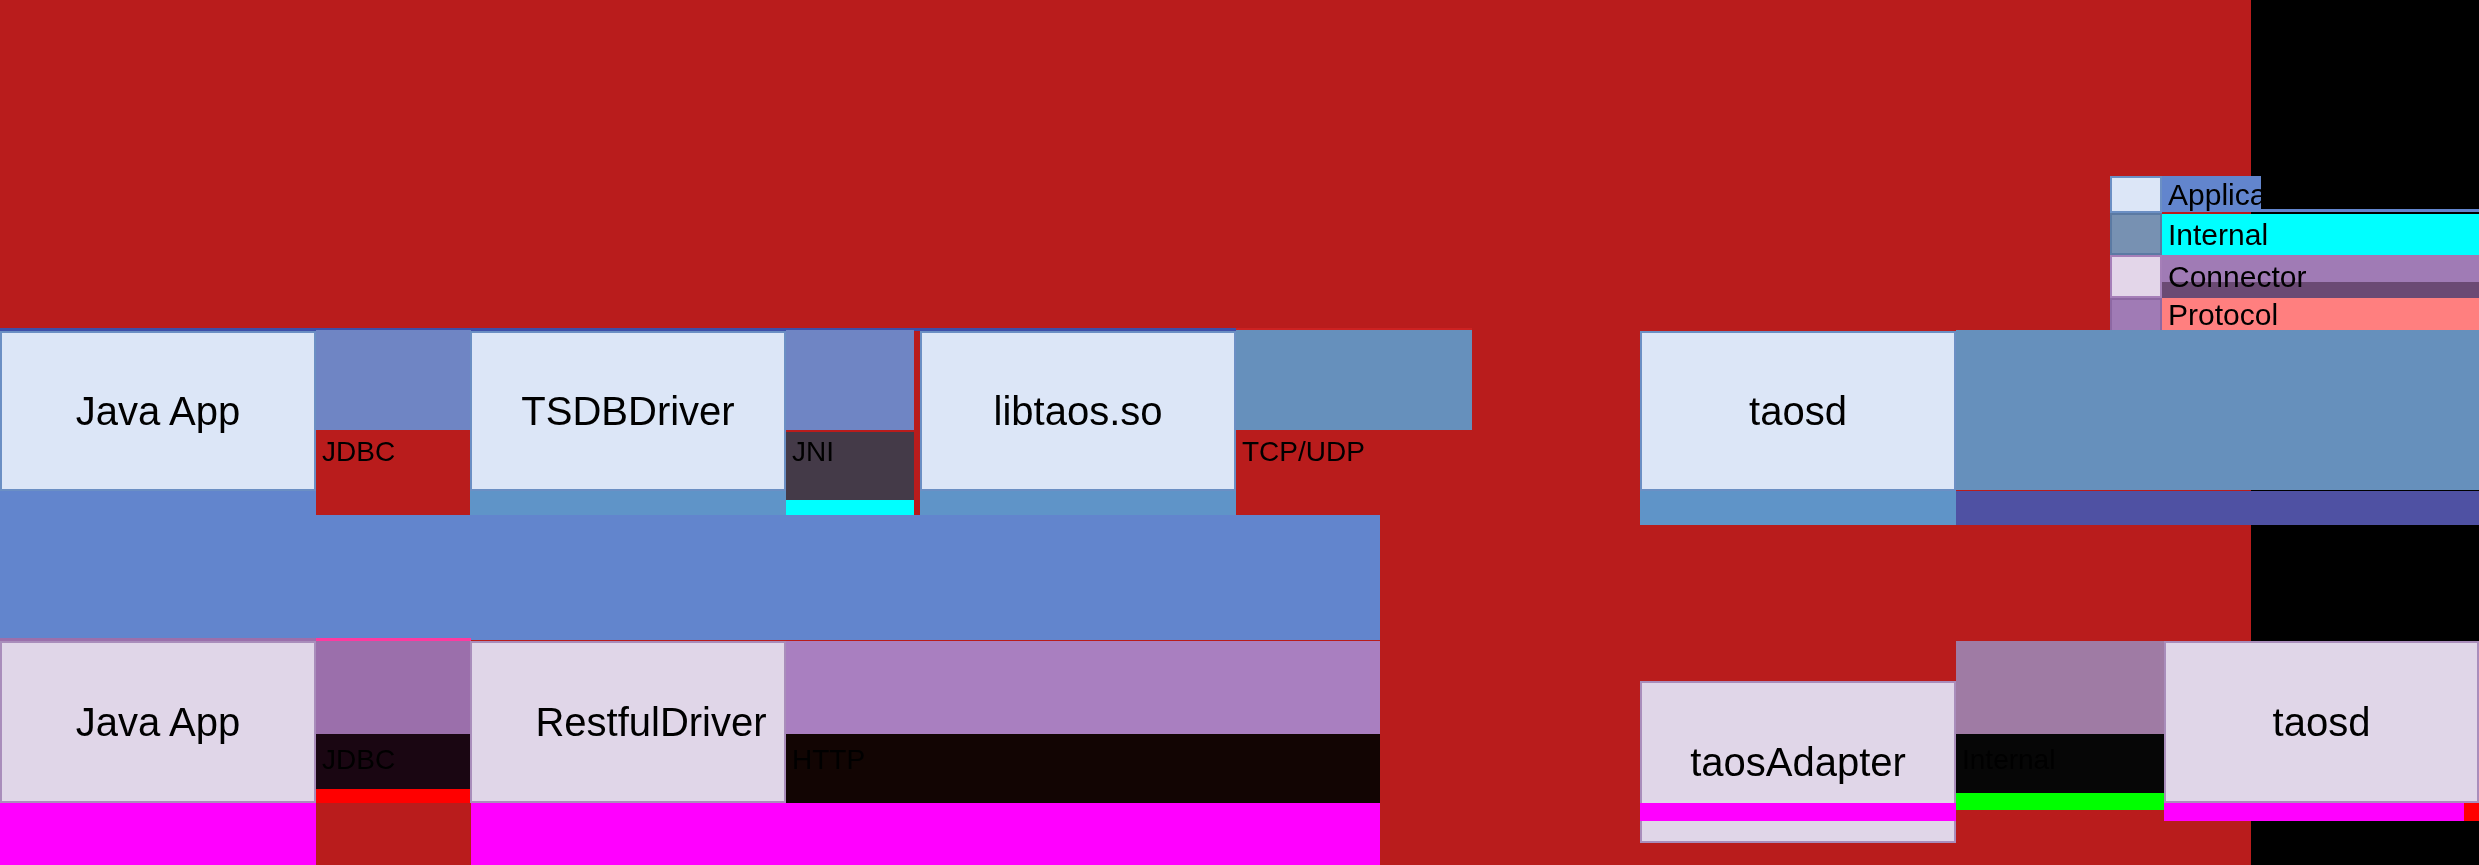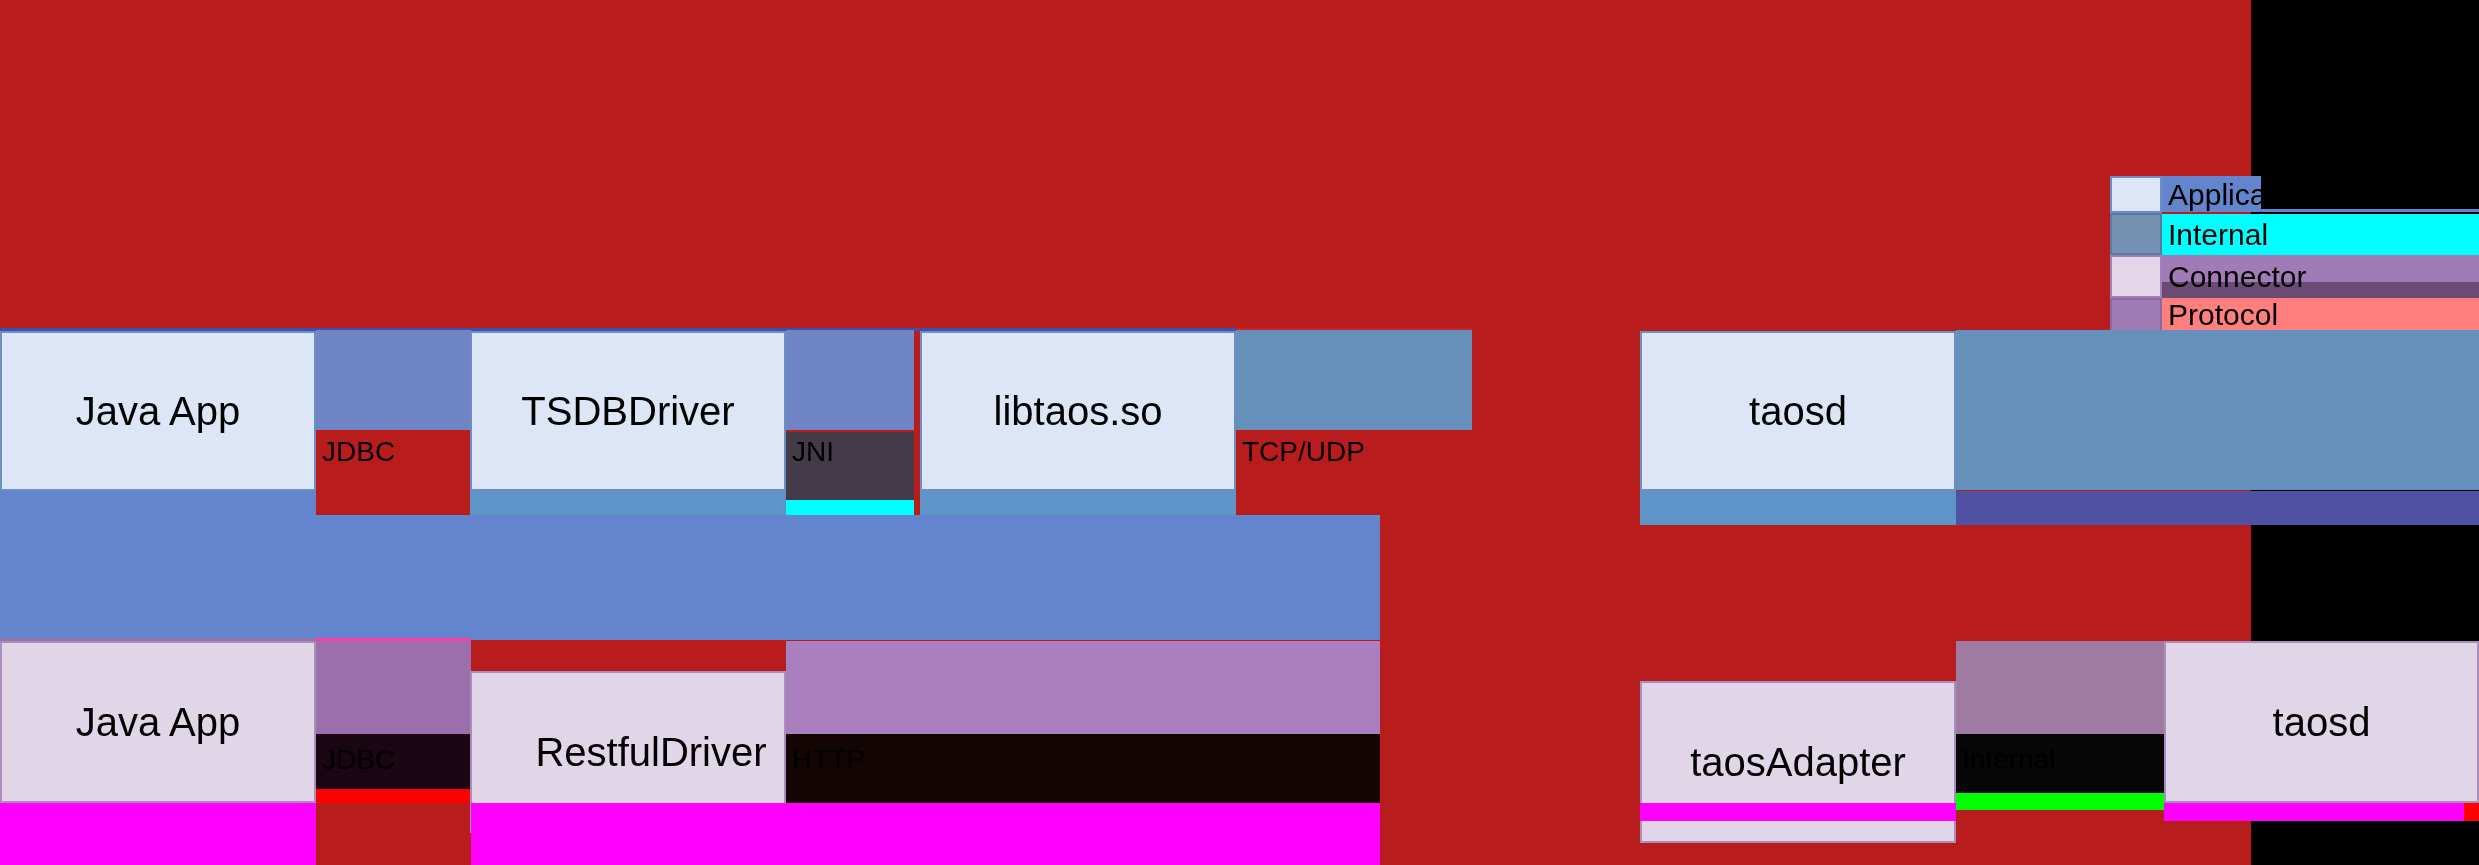--- a/index.html
+++ b/index.html
@@ -105,21 +105,21 @@
   <div class="abs conn-label" style="left:792px;top:744px;color:#000;">HTTP</div>
 
   <div class="abs band" style="left:1956px;top:641px;width:208px;height:93px;background:#9f7ba4;"></div>
   <div class="abs band" style="left:1956px;top:734px;width:208px;height:69px;background:#060606;"></div>
   <div class="abs band" style="left:1956px;top:793px;width:208px;height:17px;background:#00ff00;"></div>
   <div class="abs conn-label" style="left:1962px;top:744px;color:#000;">Internal</div>
 
   <div class="abs node lilac" style="left:0px;top:641px;width:316px;height:162px;">
     <span>Java App</span>
   </div>
-  <div class="abs node lilac" style="left:470px;top:671px;width:316px;height:162px;padding-left:46px;">
+  <div class="abs node lilac" style="left:470px;top:641px;width:316px;height:162px;padding-left:46px;">
     <span>RestfulDriver</span>
   </div>
   <div class="abs node lilac" style="left:1640px;top:641px;width:316px;height:162px;margin-top:40px;">
     <span>taosAdapter</span>
   </div>
   <div class="abs node lilac" style="left:2164px;top:641px;width:315px;height:162px;">
     <span>taosd</span>
   </div>
 
   <div class="abs band" style="left:0px;top:803px;width:316px;height:62px;background:#ff00ff;"></div>

